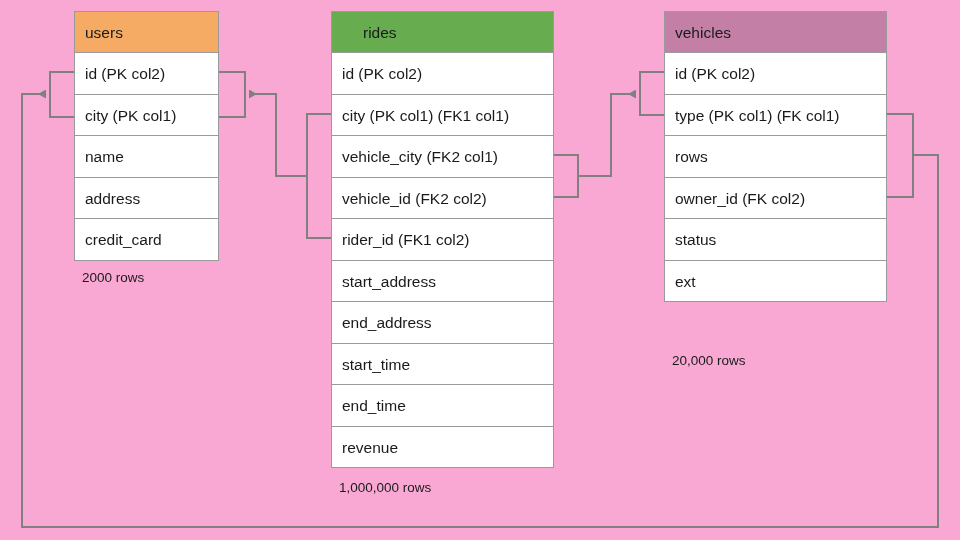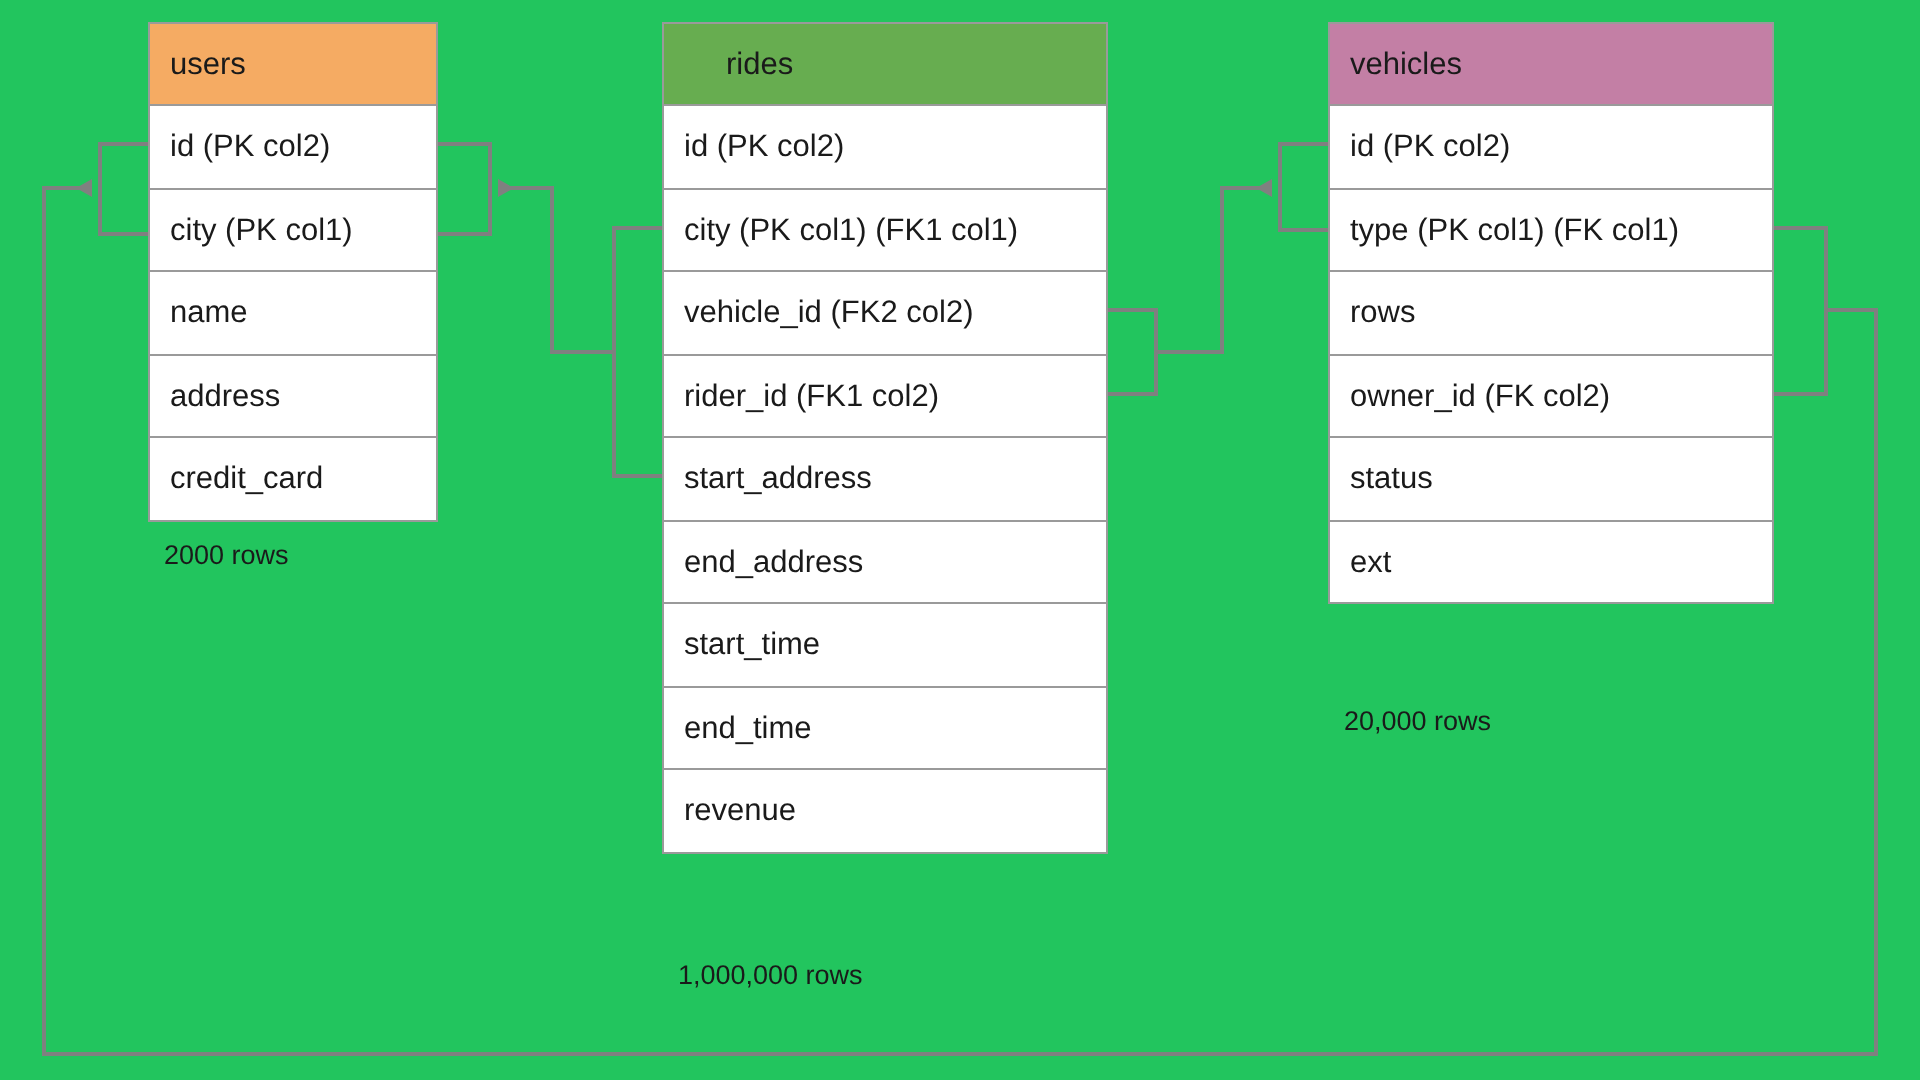--- a/index.html
+++ b/index.html
@@ -5,21 +5,21 @@
 <style>
   html, body {
     margin: 0;
     padding: 0;
     background: #ffffff;
   }
   #canvas {
     position: relative;
     width: 960px;
     height: 540px;
-    background: #22c55e;
+    background: #f9a8d4;
     font-family: "Liberation Sans", sans-serif;
     overflow: hidden;
   }
   #wires {
     position: absolute;
     left: 0;
     top: 0;
     width: 960px;
     height: 540px;
     pointer-events: none;
@@ -110,20 +110,21 @@
     <div class="tbl-row">name</div>
     <div class="tbl-row">address</div>
     <div class="tbl-row">credit_card</div>
   </div>
   <div class="tbl-caption" style="left:82px; top:270px;">2000 rows</div>
 
   <div class="table-box" style="left:331px; top:11px; width:223px;">
     <div class="tbl-header" style="background:#67ad50;padding-left:31px;">rides</div>
     <div class="tbl-row">id (PK col2)</div>
     <div class="tbl-row">city (PK col1) (FK1 col1)</div>
+    <div class="tbl-row">vehicle_city (FK2 col1)</div>
     <div class="tbl-row">vehicle_id (FK2 col2)</div>
     <div class="tbl-row">rider_id (FK1 col2)</div>
     <div class="tbl-row">start_address</div>
     <div class="tbl-row">end_address</div>
     <div class="tbl-row">start_time</div>
     <div class="tbl-row">end_time</div>
     <div class="tbl-row">revenue</div>
   </div>
   <div class="tbl-caption" style="left:339px; top:480px;text-align:center;">1,000,000 rows</div>
 

